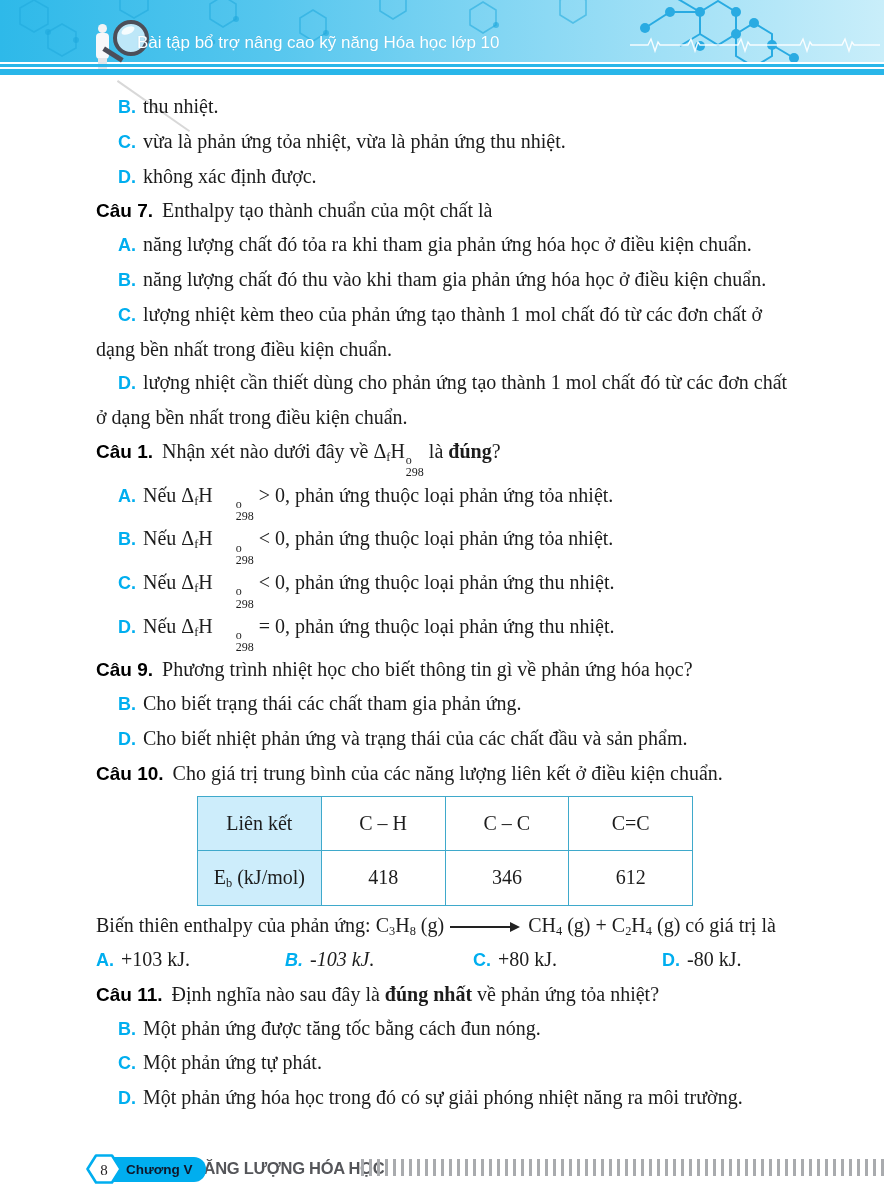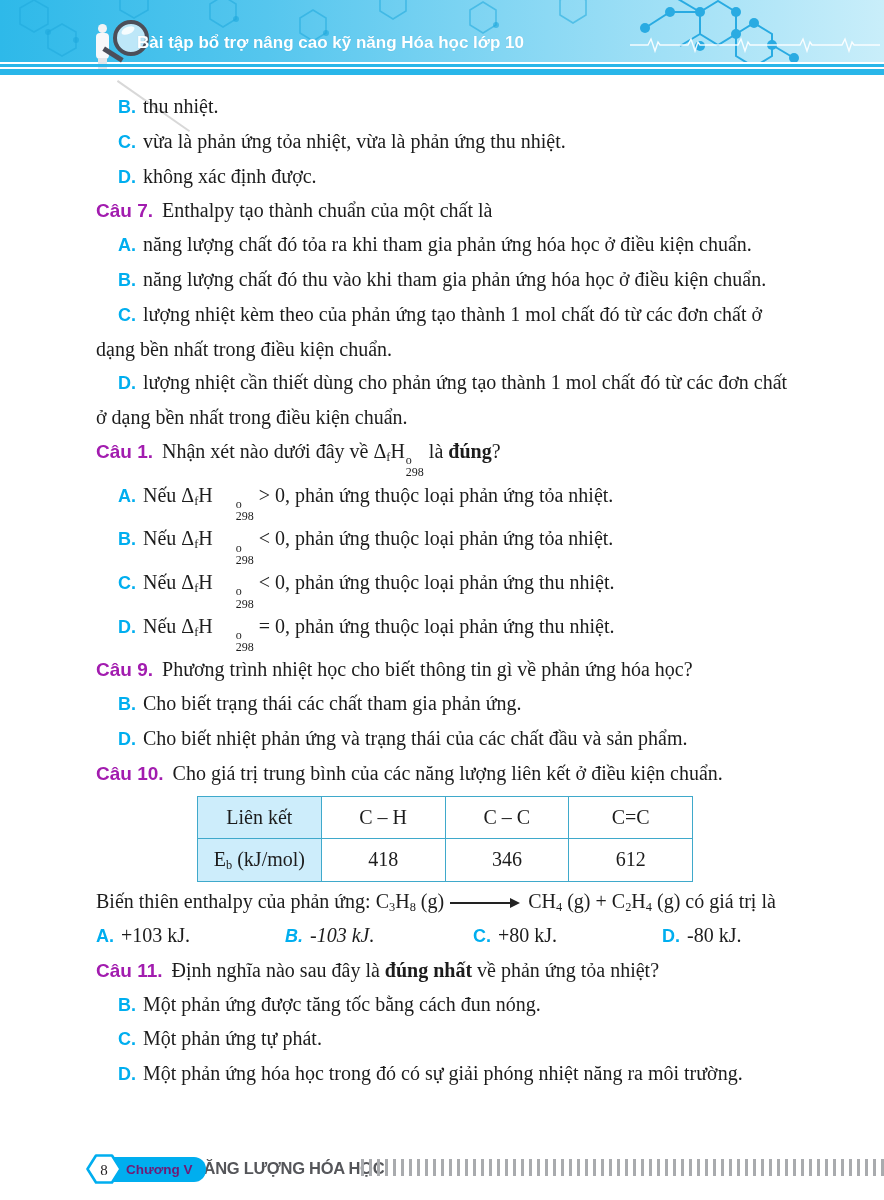--- a/index.html
+++ b/index.html
@@ -13,21 +13,21 @@
   
   .header-band{
     position:absolute;left:0;top:0;width:884px;height:62px;
     background:linear-gradient(90deg,#2eb9e9 0%,#55c6ee 30%,#8cd9f4 62%,#b5e7f8 88%,#c9eefa 100%);
     overflow:visible;
   }
   .header-band svg{position:absolute;top:0;left:0;}
   .header-title{
     position:absolute;left:137px;top:33px;
     font-family:"Liberation Sans","DejaVu Sans",sans-serif;
-    font-size:17px;font-weight:bold;color:#ffffff;white-space:nowrap;
+    font-size:17px;font-weight:normal;color:#ffffff;white-space:nowrap;
     text-shadow:0 0 1px rgba(0,120,170,.25);
   }
   .stripe{position:absolute;left:0;width:884px;background:#29b6e9;}
   .stripe-thin{top:64px;height:3px;}
   .stripe-thick{top:69px;height:6px;}
   .mag-diagonal{
     position:absolute;left:118px;top:80px;width:88px;height:1.5px;
     background:#d8d8d8;transform:rotate(35deg);transform-origin:left top;
   }
   
@@ -43,21 +43,21 @@
   .mag-lens::after{
     content:"";position:absolute;left:4px;top:3px;width:14px;height:7px;border-radius:50%;
     background:rgba(255,255,255,.85);transform:rotate(-25deg);
   }
 
   
   .content{position:absolute;left:96px;top:90px;width:700px;font-size:20px;line-height:33.8px;}
   .content p{margin:0;}
   .qline .qlabel{
     font-family:"Liberation Sans","DejaVu Sans",sans-serif;font-weight:bold;
-    color:#a21caf;font-size:19px;padding-right:9px;text-align:center;
+    color:#000000;font-size:19px;padding-right:9px;text-align:center;
   }
   .opt{margin-left:5px;text-indent:22px;}
   .ltr{
     font-family:"Liberation Sans","DejaVu Sans",sans-serif;font-weight:bold;
     color:#00AEEF;font-size:18px;padding-right:7px;
   }
   sub{font-size:0.62em;vertical-align:-0.28em;line-height:0;}
   .stack{
     display:inline-flex;flex-direction:column;align-items:flex-start;
     font-size:0.60em;line-height:1.02;vertical-align:-0.52em;padding-left:1px;
@@ -71,38 +71,38 @@
     border-left:10px solid #222;border-top:5px solid transparent;border-bottom:5px solid transparent;
   }
 
   
   .bond-table{
     border-collapse:collapse;margin:5px 0 3px 101px;
     table-layout:fixed;width:496px;
   }
   .bond-table td,.bond-table th{
     border:1.8px solid #3FA9CB;height:31px;text-align:center;
-    font-weight:normal;font-size:20px;padding:4px;
+    font-weight:normal;font-size:20px;padding:10px;
   }
   .bond-table .rowhead{background:#CDEDFB;}
 
   
   .opt-row{margin-left:28px;white-space:nowrap;}
   .opt-cell{display:inline-block;}
   .opt-cell.w1{width:189px;}
   .opt-cell.w2{width:188px;font-style:italic;}
   .opt-cell.w3{width:189px;}
 
   
   .footer{position:absolute;left:0;top:1152px;width:884px;height:36px;}
   .page-badge{position:absolute;left:86px;top:2px;z-index:3;}
   .chapter-tab{
     position:absolute;left:102px;top:5px;z-index:2;height:25px;
     background:#00AEEF;border-radius:4px 12px 12px 4px;
-    color:#701a75;font-family:"Liberation Sans","DejaVu Sans",sans-serif;
+    color:#0f172a;font-family:"Liberation Sans","DejaVu Sans",sans-serif;
     font-weight:bold;font-size:13.5px;line-height:25px;
     padding:0 13px 0 24px;
   }
   .chapter-title{
     position:absolute;left:192px;top:7px;
     font-family:"Liberation Sans","DejaVu Sans",sans-serif;
     font-weight:bold;font-size:16.5px;letter-spacing:-0.3px;color:#55565a;white-space:nowrap;
   }
   .barcode{
     position:absolute;left:361px;top:7px;width:523px;height:17px;

